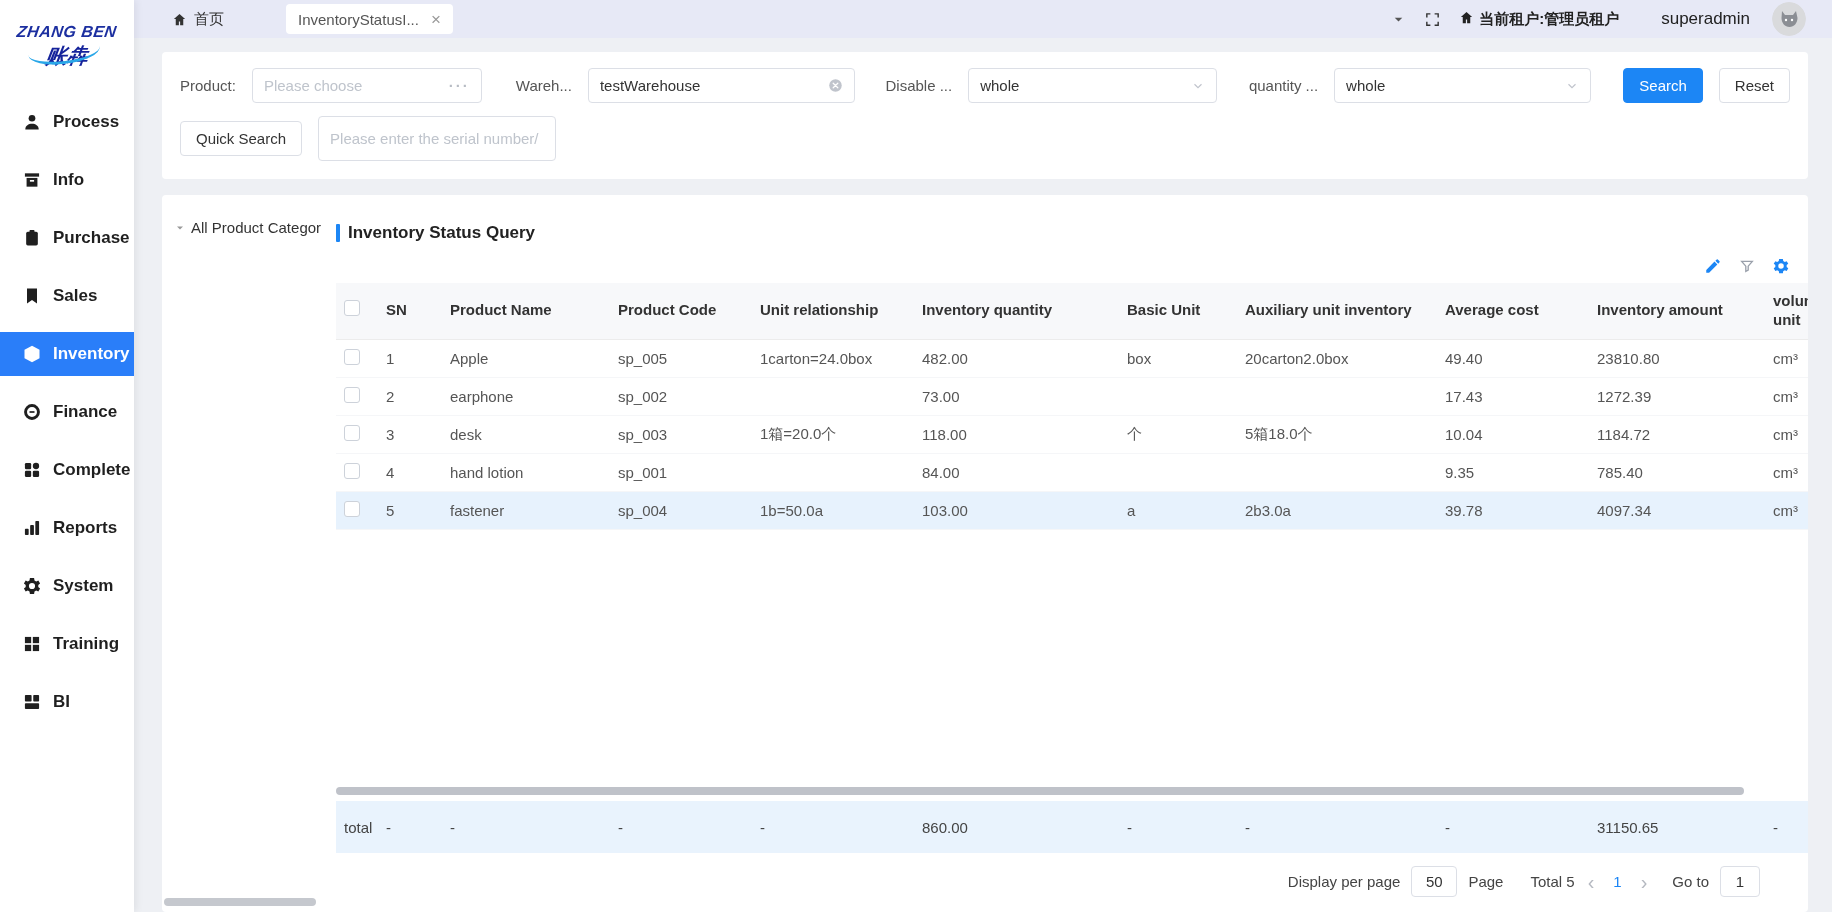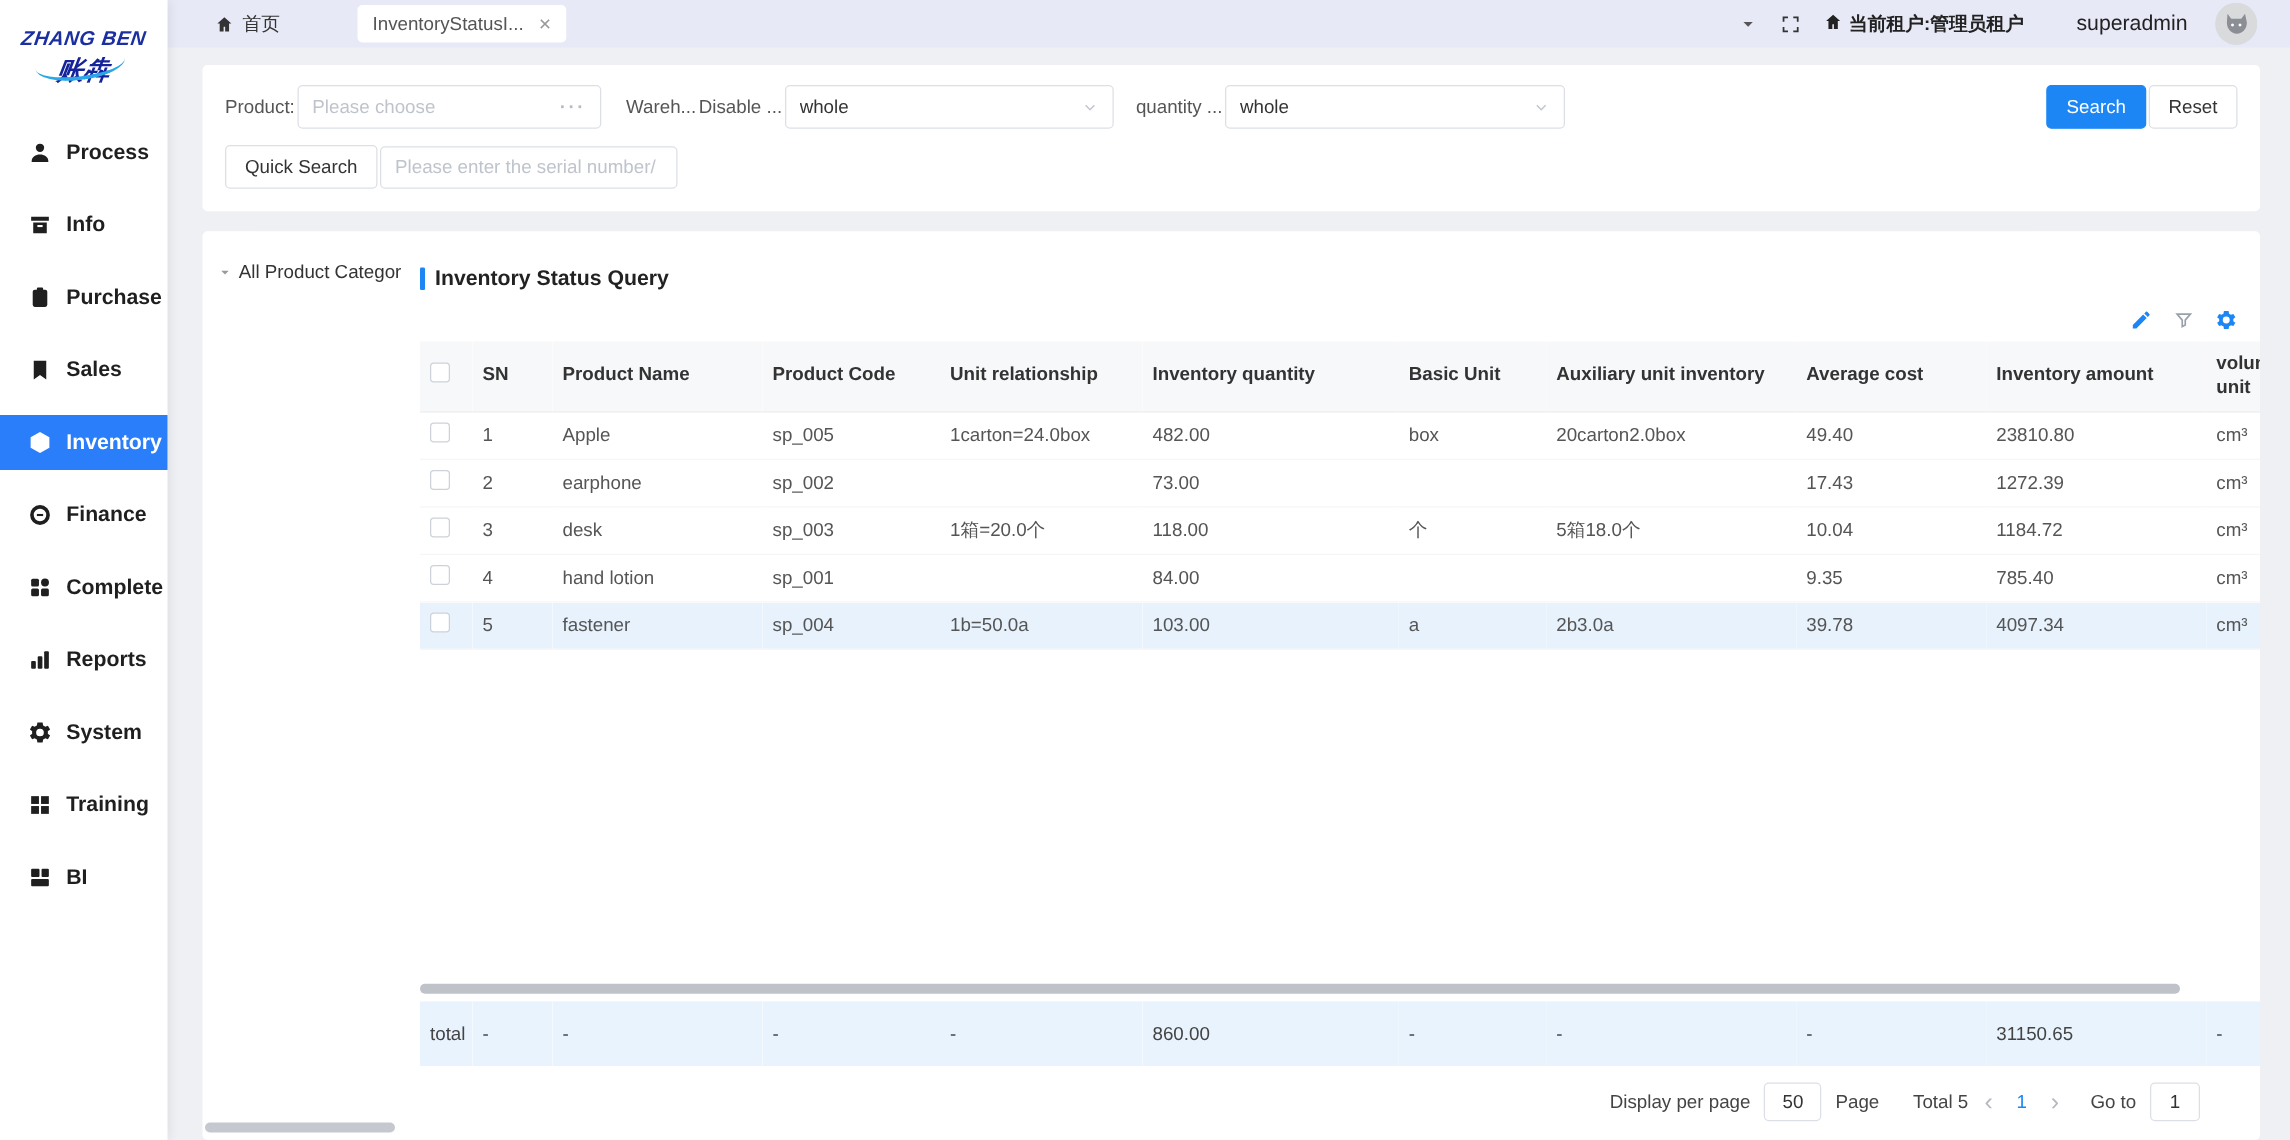--- a/index.html
+++ b/index.html
@@ -31,33 +31,33 @@
   .tab-close{color:#999;font-size:17px;line-height:1;cursor:pointer}
   .tb-right{margin-left:auto;display:flex;align-items:center;gap:18px}
   .tenant{display:flex;align-items:flex-start;gap:5px;font-size:15px;color:#222;font-weight:bold}
   .username{font-size:17px;color:#222;margin-left:24px}
   .avatar{width:34px;height:34px;border-radius:50%;overflow:hidden;display:inline-flex;margin-left:4px;cursor:pointer}
 
   .workspace{flex:1;display:flex;flex-direction:column;padding:14px 24px 0 28px;min-height:0}
 
   
   .filter-card{background:#fff;border-radius:4px;padding:16px 18px 18px;flex-shrink:0}
-  .filter-row{display:flex;align-items:center;gap:2px}
+  .filter-row{display:flex;align-items:center;gap:16px}
   .filter-row + .filter-row{margin-top:13px}
   .flabel{color:#555;font-size:15px;white-space:nowrap;flex-shrink:0}
   .field{height:35px;border:1px solid #dcdfe6;border-radius:4px;background:#fff;display:flex;
     align-items:center;padding:0 11px;font-size:15px;color:#333;gap:6px;cursor:pointer}
   .field .val{flex:1;white-space:nowrap;overflow:hidden}
   .ph{color:#bfc4cc !important}
   .fw-product{width:243px;margin-right:18px}
   .fw-wh{width:283px;margin-right:14px}
   .fw-sel{width:263px;margin-right:16px}
   .fw-sel2{width:272px}
   .dots{color:#b7bcc4;letter-spacing:2px;font-weight:bold}
-  .tfield{height:34px;border:1px solid #dcdfe6;border-radius:4px;background:#fff;
+  .tfield{height:45px;border:1px solid #dcdfe6;border-radius:4px;background:#fff;
     padding:0 11px;font-size:15px;color:#6d28d9;outline:none}
   .tfield::placeholder{color:#bfc4cc}
   .fw-qs{width:238px}
   .btn{height:35px;border-radius:4px;border:1px solid #dcdfe6;background:#fff;padding:0 15px;
     font-size:15px;display:inline-flex;align-items:center;gap:7px;cursor:pointer;color:#333;
     font-family:inherit;white-space:nowrap}
   .btn-primary{background:#1c86f5;border-color:#1c86f5;color:#fff}
   .spacer{flex:1}
 
   
@@ -265,20 +265,29 @@
     <div class="workspace">
 
       <section class="filter-card">
         <div class="filter-row">
           <span class="flabel">Product:</span>
           <div class="field fw-product">
             <span class="val ph">Please choose</span>
             <span class="dots">···</span>
           </div>
           <span class="flabel">Wareh...</span>
+          <div class="field fw-wh">
+            <span class="val">testWarehouse</span>
+            <span class="tb-icon">
+              <svg width="15" height="15" viewBox="0 0 24 24">
+                  <circle cx="12" cy="12" r="10" fill="#c0c4cc"></circle>
+                  <path d="M8.3 8.3l7.4 7.4M15.7 8.3l-7.4 7.4" stroke="#fff" stroke-width="2" stroke-linecap="round"></path>
+                </svg>
+            </span>
+          </div>
           <span class="flabel">Disable ...</span>
           <div class="field fw-sel">
             <span class="val">whole</span>
             <span class="tb-icon">
               <svg width="14" height="14" viewBox="0 0 24 24">
                   <path d="M6 9l6 6 6-6" fill="none" stroke="#c0c4cc" stroke-width="2"></path>
                 </svg>
             </span>
           </div>
           <span class="flabel">quantity ...</span>

